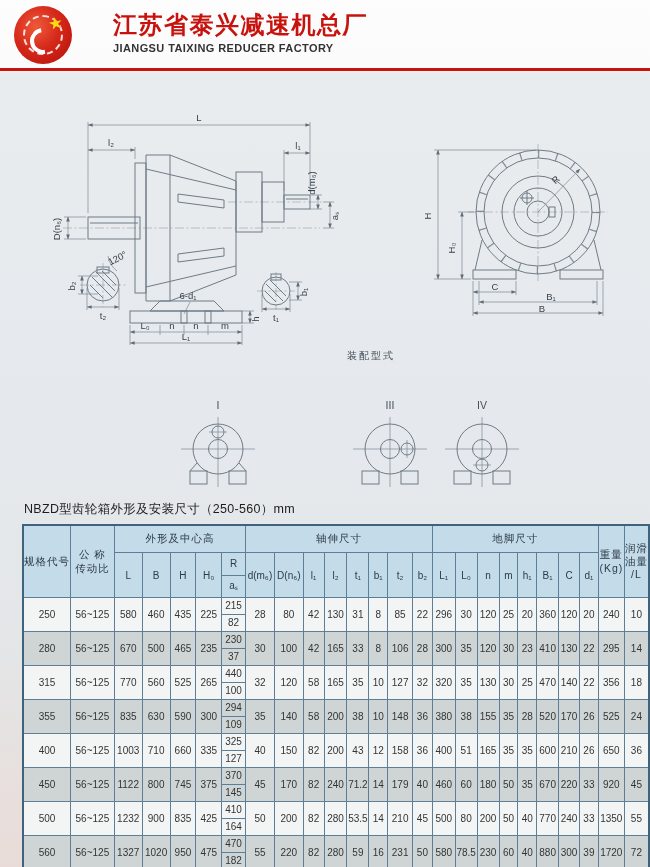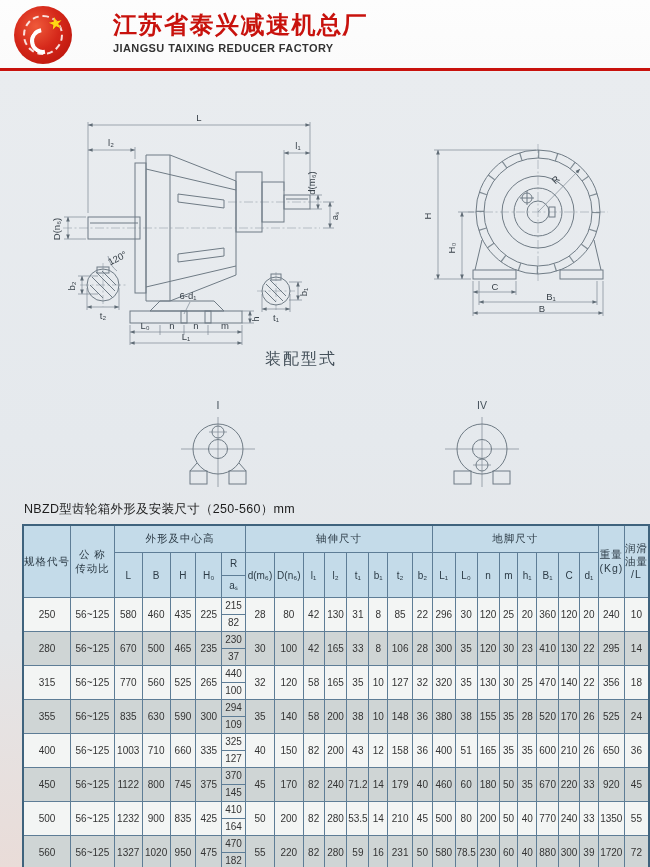--- a/index.html
+++ b/index.html
@@ -16,21 +16,21 @@
   .company{left:86px;top:11px;margin-left:27px;}
   .company-cn{font-size:24px;font-weight:bold;color:#c8120d;letter-spacing:1.5px;line-height:1.15;}
   .company-en{font-size:11px;font-weight:bold;color:#333;letter-spacing:.4px;margin-top:3px;}
   .red-line{left:0;top:68px;width:650px;height:3px;background:#c8120d;}
   
   svg .part{stroke:#6f7b85;stroke-width:1;fill:none;}
   svg .thin{stroke:#7c8893;stroke-width:.7;fill:none;}
   svg .cl{stroke:#95a0aa;stroke-width:.6;fill:none;stroke-dasharray:9 2.5 2 2.5;}
   svg .dim{stroke:#7c8893;stroke-width:.7;fill:none;}
   svg .lbl{fill:#39424a;font-size:9.5px;font-family:"Liberation Sans",sans-serif;}
-  .asm-caption{top:349px;left:265px;width:130px;text-align:left;font-size:16px;color:#44505a;letter-spacing:2px;}
+  .asm-caption{top:349px;left:265px;width:130px;text-align:right;font-size:10px;color:#44505a;letter-spacing:2px;}
   .asm{width:86px;top:399px;}
   .asm-label{text-align:center;font-size:10.5px;color:#44505a;height:14px;}
   
   .tbl-title{left:24px;top:501px;font-size:12.5px;color:#1d1d1d;letter-spacing:.3px;}
   table.dims{position:absolute;left:22px;top:524px;border-collapse:collapse;table-layout:fixed;
     font-size:10px;color:#343434;background:#f3f5f4;border:2px solid #3f637d;}
   table.dims th,table.dims td{border:1px solid #5e7d96;text-align:center;vertical-align:middle;padding:0;overflow:hidden;white-space:nowrap;font-weight:normal;}
   table.dims thead th{background:#c4dbe9;color:#2c3b46;}
   tr.h1 th{height:26px;font-size:10.5px;letter-spacing:1px;}
   tr.h2 th{height:44px;font-size:10px;}
@@ -238,20 +238,37 @@
           <circle cx="43" cy="19" r="6"></circle>
         <rect x="15" y="58" width="17" height="13"></rect>
           <rect x="54" y="58" width="17" height="13"></rect>
         <line x1="15" y1="58" x2="22" y2="50"></line>
           <line x1="71" y1="58" x2="64" y2="50"></line>
       </g>
     </svg>
   </div>
 
 
+  <div class="abs asm" style="left:347px">
+    <div class="asm-label">III</div>
+    <svg width="86" height="78" viewBox="0 0 86 78">
+      <g class="thin">
+          <line x1="43" y1="4" x2="43" y2="74"></line>
+          <line x1="6" y1="36" x2="80" y2="36"></line>
+          <line x1="60" y1="27" x2="60" y2="45"></line>
+        </g>
+      <g class="part">
+        <circle cx="43" cy="36" r="25"></circle>
+          <circle cx="43" cy="36" r="9.5"></circle>
+          <circle cx="60" cy="36" r="6"></circle>
+        <rect x="15" y="58" width="17" height="13"></rect>
+          <rect x="54" y="58" width="17" height="13"></rect>
+      </g>
+    </svg>
+  </div>
 
   <div class="abs asm" style="left:439px">
     <div class="asm-label">IV</div>
     <svg width="86" height="78" viewBox="0 0 86 78">
       <g class="thin">
           <line x1="43" y1="4" x2="43" y2="74"></line>
           <line x1="6" y1="36" x2="80" y2="36"></line>
           <line x1="34" y1="52" x2="52" y2="52"></line>
         </g>
       <g class="part">

